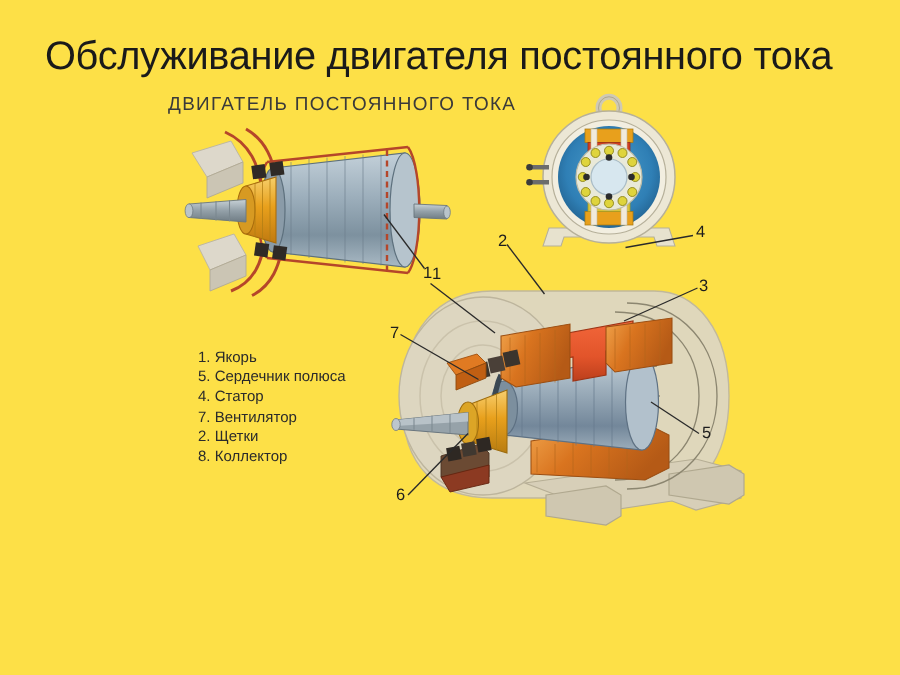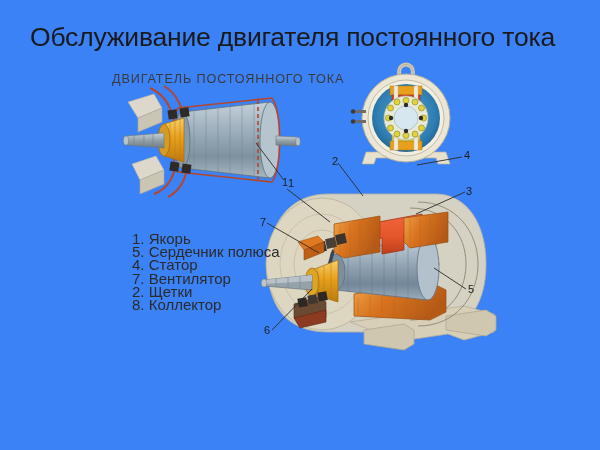--- a/index.html
+++ b/index.html
@@ -5,43 +5,43 @@
   html,body{margin:0;padding:0;}
   body{
     width:600px;height:450px;
     background:#ffffff;
     font-family:"Liberation Sans","DejaVu Sans",sans-serif;
     overflow:hidden;
     position:relative;
   }
   #slide{
     position:absolute;left:0;top:0;width:600px;height:450px;
-    background:#3b82f6;
+    background:#fde047;
   }
   
   #title{
     position:absolute;left:30px;top:22px;width:540px;
     font-size:26.5px;
     letter-spacing:-0.2px;
     color:#1a1a1a;
     white-space:nowrap;
     font-weight:400;
   }
   
   #subtitle{
-    position:absolute;left:112px;top:72px;
+    position:absolute;left:112px;top:62px;
     font-size:12.6px;
     letter-spacing:0.9px;
     color:#3a3a3a;
     white-space:nowrap;
   }
   
   #legend{
     position:absolute;left:132px;top:232px;
-    font-size:15px;
+    font-size:10px;
     color:#2b2b2b;
     line-height:13.2px;
   }
   #legend div{white-space:nowrap;}
   
   .callout{
     position:absolute;
     font-size:11px;
     color:#1d1d1d;
     font-weight:400;

